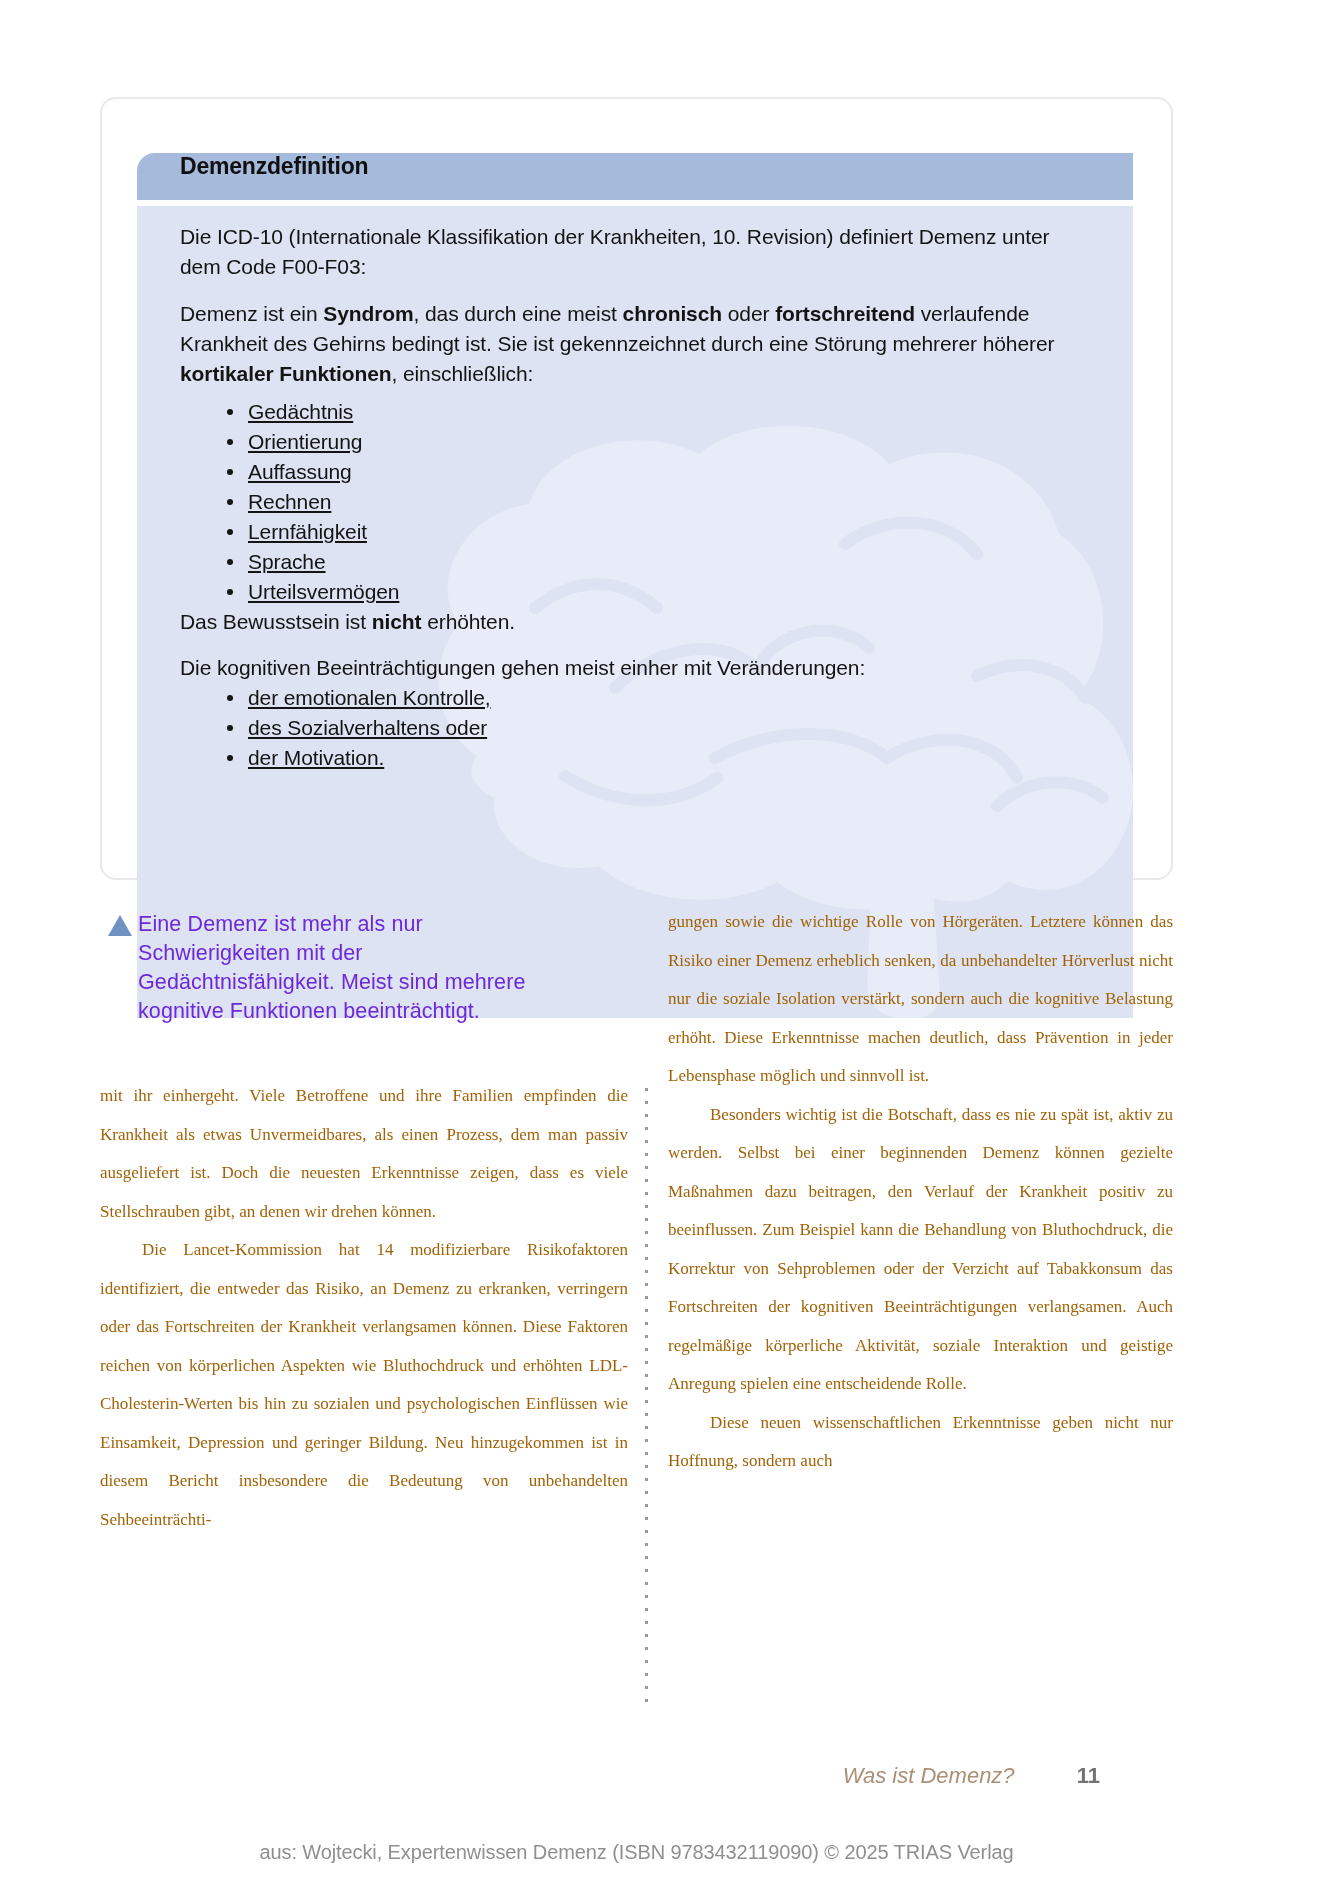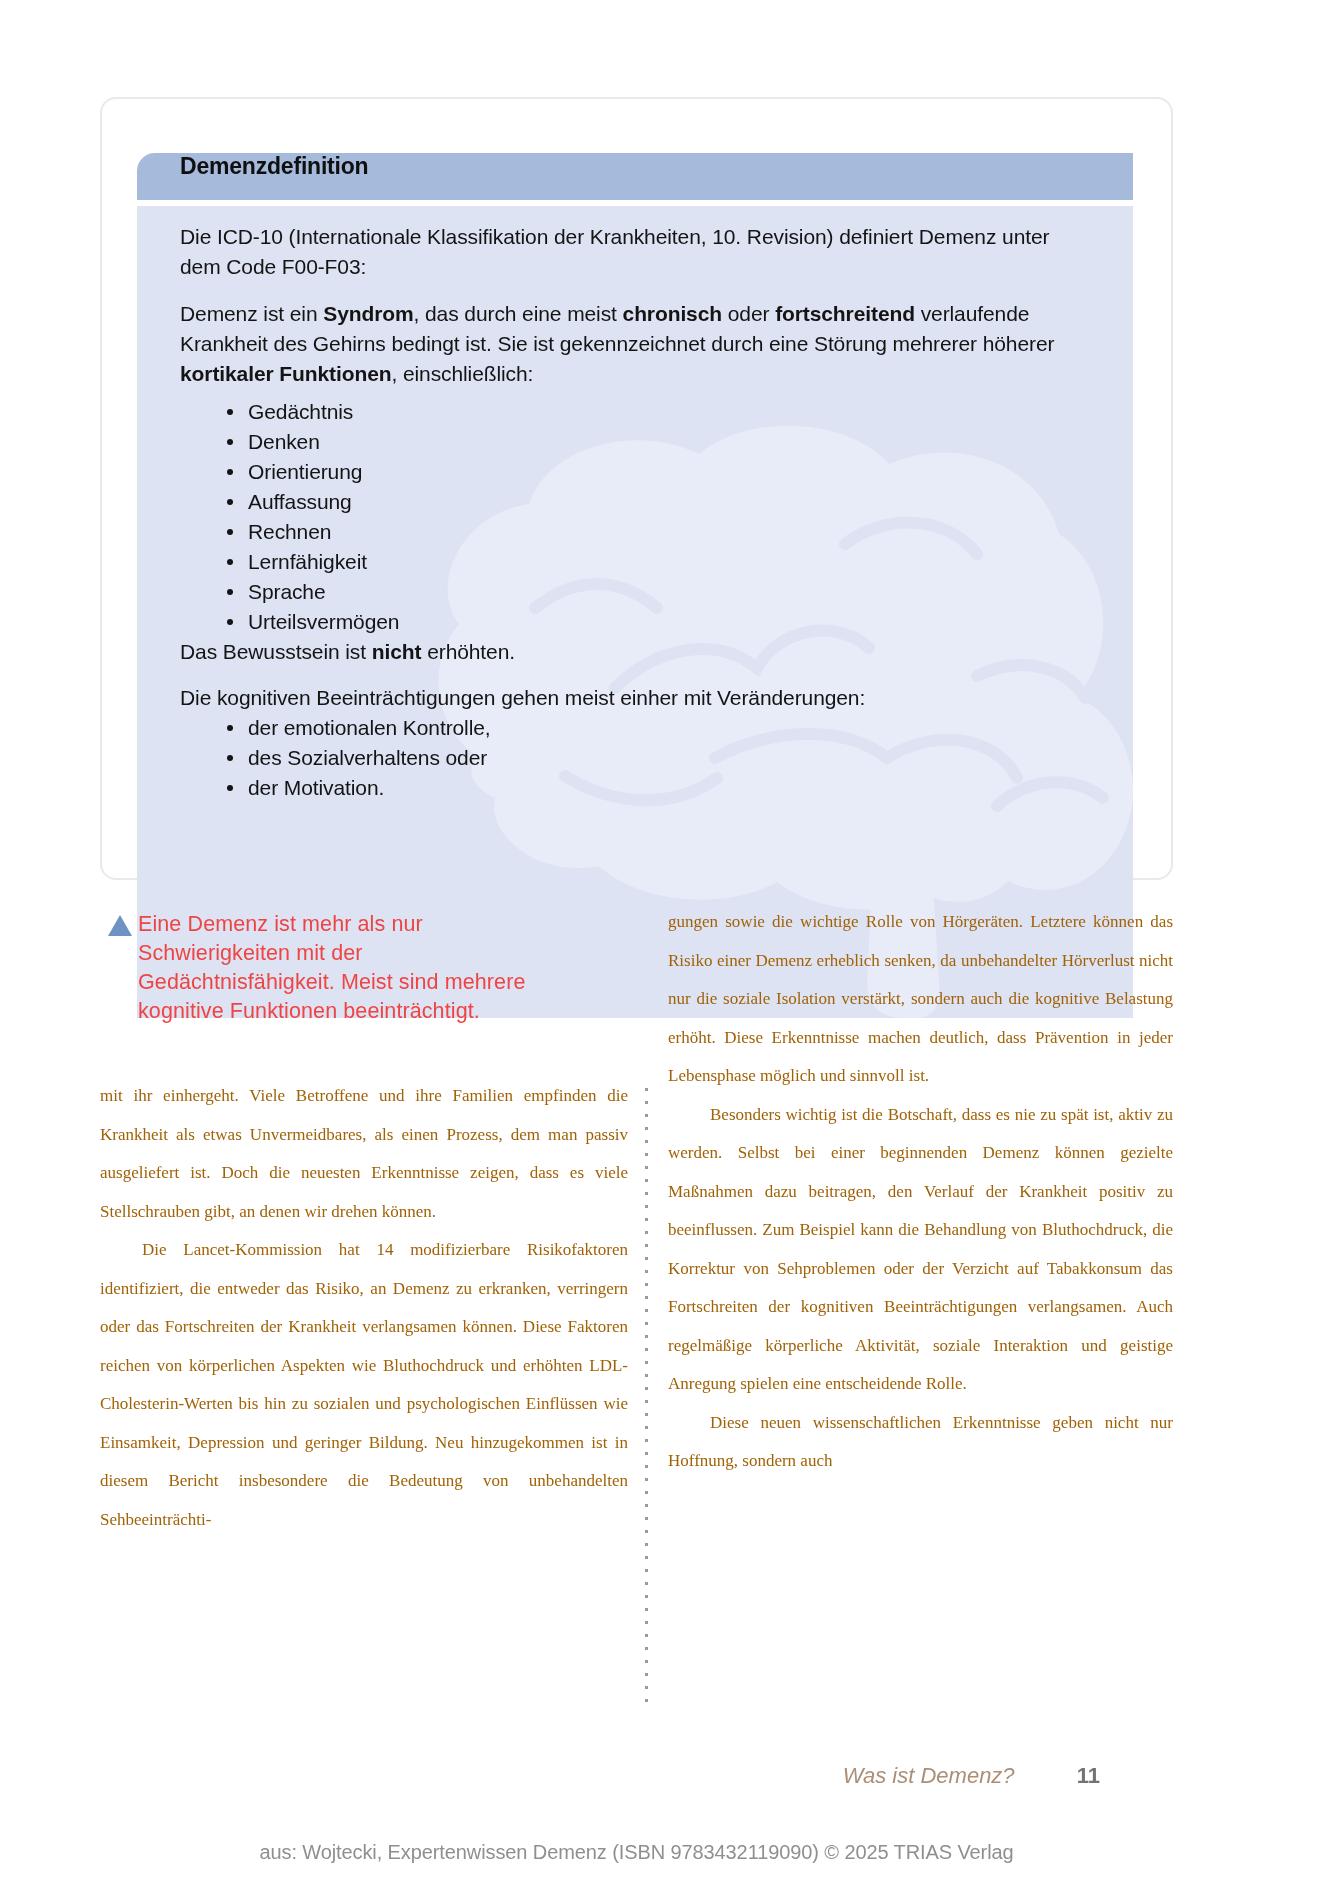--- a/index.html
+++ b/index.html
@@ -28,34 +28,34 @@
     position:relative; overflow:hidden; box-sizing:border-box;
   }
   .brain-svg { position:absolute; right:0; bottom:0; width:716px; height:592px; }
   .defbox-content {
     position:relative; z-index:1; padding:16px 45px 0 43px;
     font-size:21px; line-height:30px; letter-spacing:-0.1px;
   }
   .defbox-content p { margin:0; }
   p.dd-intro { margin-bottom:17px; }
   p.dd-definition { margin-bottom:8px; }
-  ul.dd-list { list-style:none; margin:0; padding:0; }
+  ul.dd-list { list-style:none; margin:0; padding:0;text-decoration:underline; }
   ul.dd-list li { position:relative; padding-left:68px; }
   ul.dd-list li::before {
     content:""; position:absolute; left:47px; top:12px;
     width:6px; height:6px; border-radius:50%; background:#141414;
   }
   p.dd-consciousness { margin-bottom:16px; }
   p.dd-duration { margin-top:46px; }
 
   
   .annotation {
     position:absolute; left:108px; top:910px; width:432px;
     padding-left:30px; box-sizing:border-box;
-    font-size:21.5px; line-height:29px; color:#ef4444; letter-spacing:0.1px;
+    font-size:21.5px; line-height:29px; color:#6d28d9; letter-spacing:0.1px;
   }
   .annotation-triangle {
     position:absolute; left:0; top:5px; width:0; height:0;
     border-left:12px solid transparent; border-right:12px solid transparent;
     border-bottom:21px solid #6f93c5;
   }
 
   
   .col {
     position:absolute;
@@ -123,21 +123,20 @@
       </g>
     </svg>
 
     <div class="defbox-content">
       <p class="dd-intro"><span>Die ICD-10 (Internationale Klassifikation der Krankheiten, 10. Revision) definiert Demenz unter dem Code F00-F03:</span></p>
 
       <p class="dd-definition"><span>Demenz ist ein </span><span class="b">Syndrom</span><span>, das durch eine meist </span><span class="b">chronisch</span><span> oder </span><span class="b">fortschreitend</span><span> verlaufende Krankheit des Gehirns bedingt ist. Sie ist gekennzeichnet durch eine Störung mehrerer höherer </span><span class="b">kortikaler Funktionen</span><span>, einschließlich:</span></p>
 
       <ul class="dd-list">
         <li>Gedächtnis</li>
-        <li>Denken</li>
         <li>Orientierung</li>
         <li>Auffassung</li>
         <li>Rechnen</li>
         <li>Lernfähigkeit</li>
         <li>Sprache</li>
         <li>Urteilsvermögen</li>
       </ul>
 
       <p class="dd-consciousness"><span>Das Bewusstsein ist </span><span class="b">nicht</span><span> erhöhten.</span></p>
 

